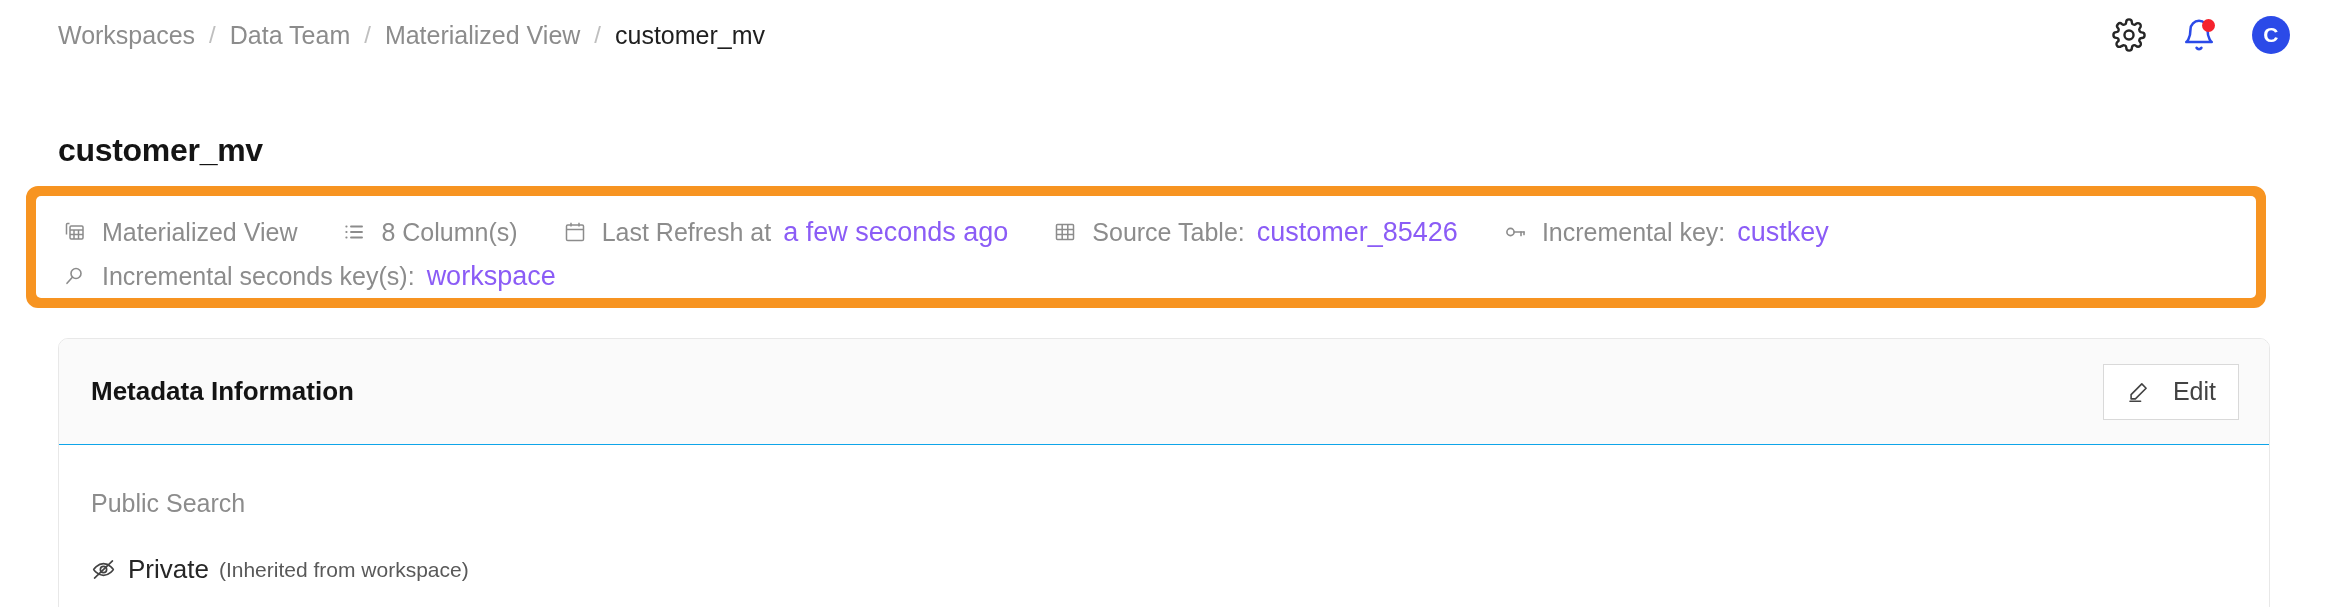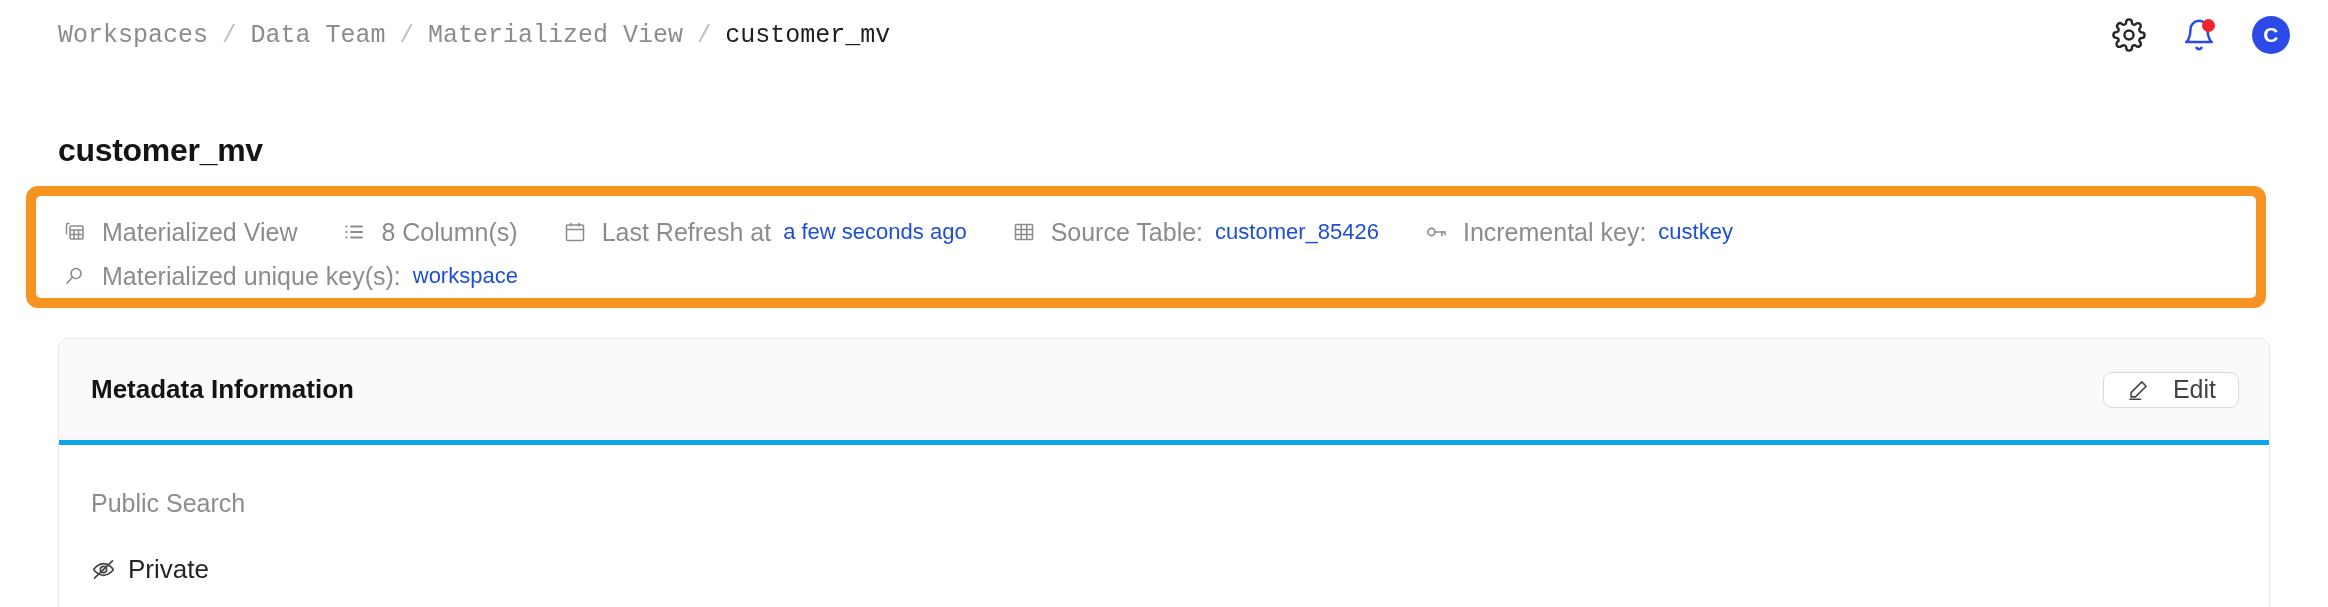--- a/index.html
+++ b/index.html
@@ -11,21 +11,21 @@
     overflow: hidden;
   }
   .page { position: relative; width: 2328px; height: 607px; background:#fff; }
 
   
   .topbar {
     position: absolute; left: 0; top: 0; width: 2328px; height: 70px;
     display: flex; align-items: center; justify-content: space-between;
     padding: 0 38px 0 58px;
   }
-  .breadcrumb { display: flex; align-items: center; font-size: 25px; font-family: Liberation Mono, monospace; }
+  .breadcrumb { display: flex; align-items: center; font-size: 25px; }
   .crumb { color: #8c8c8c; white-space: nowrap; }
   .crumb.active { color: #1f1f1f; }
   .crumb-sep { color: #bfbfbf; margin: 0 14px; font-size: 24px; }
 
   .topbar-actions { display: flex; align-items: center; gap: 36px; }
   .icon-btn { display:flex; align-items:center; justify-content:center; position: relative; }
   .notif-dot {
     position: absolute; top: 1px; right: 1px;
     width: 13px; height: 13px; border-radius: 50%;
     background: #f5222d;
@@ -55,39 +55,39 @@
   .info-bar {
     width: 100%; height: 100%;
     background: #ffffff; border-radius: 5px;
     padding: 14px 26px 0 26px;
   }
   .info-row { display: flex; align-items: center; height: 44px; }
   .info-item { display: flex; align-items: center; white-space: nowrap; }
   .info-item + .info-item { margin-left: 44px; }
   .info-ico { display:flex; align-items:center; justify-content:center; width: 26px; margin-right: 14px; flex: none; }
   .info-label { font-size: 25px; color: #8c8c8c; }
-  .info-value { font-size: 22px; color: #1d4ed8; margin-left: 12px; }
+  .info-value { font-size: 27px; color: #8b5cf6; margin-left: 12px; }
 
   
   .card {
     position: absolute; left: 58px; top: 338px;
     width: 2212px; height: 300px;
     border: 1px solid #e8e8e8; border-radius: 10px;
     background: #ffffff; overflow: hidden;
   }
   .card-header {
-    height: 106px; background: #fafafa; border-bottom: 5px solid #0ea5e9;
+    height: 106px; background: #fafafa; border-bottom: 1px solid #0ea5e9;
     display: flex; align-items: center; justify-content: space-between;
     padding: 0 30px 0 32px;
   }
   .card-title { font-size: 26px; font-weight: 700; color: #141414; }
   .edit-btn {
     display: flex; align-items: center; gap: 23px;
-    height: 36px; padding: 0 22px;
-    border: 1px solid #d9d9d9; border-radius: 9px;
+    height: 56px; padding: 0 22px;
+    border: 1px solid #d9d9d9; border-radius: 0;
     background: #fff; cursor: pointer;
     font-size: 25px; color: #434343;
     font-family: "Liberation Sans", sans-serif;
   }
   .card-body { display: flex; padding: 44px 32px 0 32px; }
   .field { width: 1080px; }
   .field-label { font-size: 25px; color: #8c8c8c; }
   .field-value { display: flex; align-items: center; font-size: 26px; color: #262626; margin-top: 36px; }
   .field-value .eye-ico { margin-right: 12px; display:flex; align-items:center; }
   .field-note { font-size: 21px; color: #595959; margin-left: 10px; }
@@ -211,21 +211,21 @@
       </div>
 
       <div class="info-row">
         <div class="info-item">
           <span class="info-ico">
             <svg width="24" height="24" viewBox="0 0 24 24" fill="none" stroke="#8c8c8c" stroke-width="1.6" stroke-linecap="round">
               <circle cx="13" cy="9.5" r="5"></circle>
               <line x1="9.4" y1="13.2" x2="4" y2="19.3"></line>
             </svg>
           </span>
-          <span class="info-label">Materialized unique key(s):</span>
+          <span class="info-label">Incremental seconds key(s):</span>
           <span class="info-value">workspace</span>
         </div>
       </div>
 
     </div>
   </div>
 
   <div class="card">
 
     <div class="card-header">
@@ -247,20 +247,21 @@
         <div class="field-label">Public Search</div>
         <div class="field-value">
           <span class="eye-ico">
             <svg width="25" height="25" viewBox="0 0 24 24" fill="none" stroke="#434343" stroke-width="1.6" stroke-linecap="round" stroke-linejoin="round">
               <path d="M2.6 12S6 6.3 12 6.3 21.4 12 21.4 12 18 17.7 12 17.7 2.6 12 2.6 12z"></path>
               <circle cx="12" cy="12" r="3"></circle>
               <line x1="3.4" y1="20.2" x2="20.6" y2="3.8"></line>
             </svg>
           </span>
           <span>Private</span>
+          <span class="field-note">(Inherited from workspace)</span>
         </div>
       </div>
 
 
     </div>
   </div>
 
 </div>
 
 </body></html>

